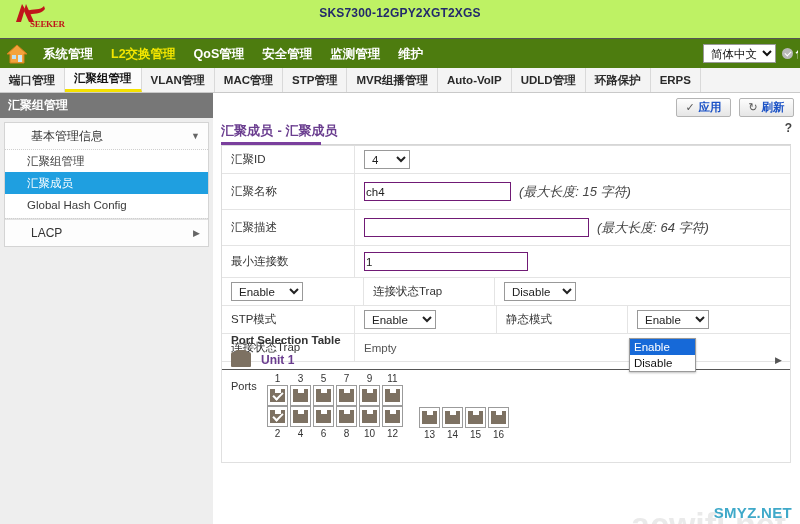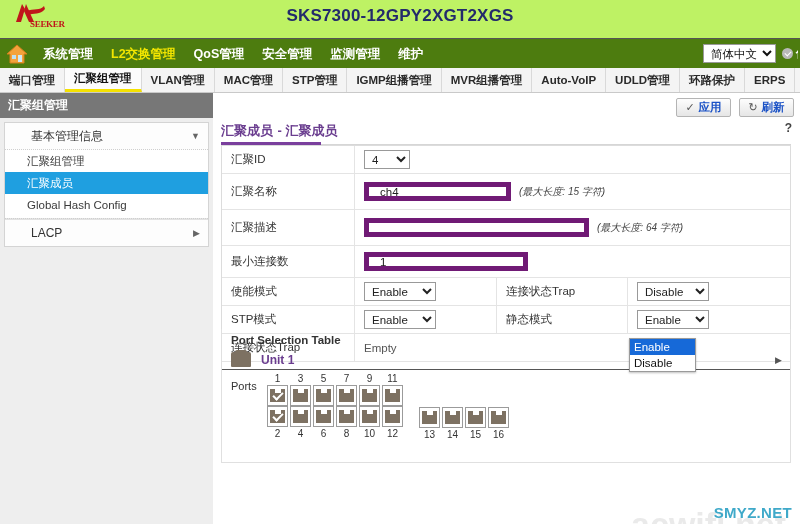--- a/index.html
+++ b/index.html
@@ -22,21 +22,21 @@
   }
   .logo-mark { position: absolute; left: 8px; top: 0px; }
   .logo-text {
     position: absolute; left: 24px; top: 17px;
     font-size: 9px; font-weight: bold; color: #c0161b;
     letter-spacing: -0.3px; font-family: "Liberation Serif", serif;
   }
   .model-title {
     position: absolute; left: 0; top: 6px; width: 800px;
     text-align: center;
-    font-size: 17px; font-weight: bold; color: #232a6b;
+    font-size: 12px; font-weight: bold; color: #232a6b;
     letter-spacing: 0.2px;
   }
 
   
   .mainmenu {
     position: absolute; top: 38px; left: 0; width: 800px; height: 30px;
     background: #4d7c0f;
     border-top: 1px solid #555;
     display: flex; align-items: center;
   }
@@ -160,29 +160,29 @@
     border-left: 1px solid #dcdcdc; border-right: 1px solid #dcdcdc;
     border-top: 1px solid #dcdcdc;
   }
   .frow { display: flex; border-bottom: 1px solid #e4e4e4; min-height: 28px; align-items: center; }
   .fl {
     width: 133px; flex: 0 0 133px; font-size: 11.5px; color: #333;
     padding-left: 9px; align-self: stretch; display: flex; align-items: center;
     border-right: 1px solid #e4e4e4;
   }
   .fv { padding-left: 9px; display: flex; align-items: center; gap: 8px; flex: 1; }
-  .hint { font-style: italic; font-size: 10px; color: #444; }
+  .hint { font-style: italic; font-size: 13px; color: #444; }
 
   select.ui {
     height: 19px; font-size: 11.5px; border: 1px solid #999; background: #fff;
     font-family: "Liberation Sans", sans-serif; color: #222; padding-left: 3px;
   }
   input.ui {
-    height: 19px; font-size: 11.5px; border: 5px solid #701a75; background: #fff;
-    font-family: "Liberation Sans", sans-serif; color: #222; padding-left: 11px;
+    height: 19px; font-size: 11.5px; border: 1px solid #701a75; background: #fff;
+    font-family: "Liberation Sans", sans-serif; color: #222; padding-left: 1px;
   }
   .empty-txt { font-size: 11.5px; color: #555; }
 
   
   .dd-open {
     position: absolute; left: 629px; top: 338px; width: 67px;
     border: 1px solid #9a9a9a; background: #fff; z-index: 40;
     box-shadow: 0 1px 2px rgba(0,0,0,0.25);
   }
   .dd-open div {
@@ -286,21 +286,20 @@
       </div>
     </div>
   </div>
 
   <div class="subtabs">
     <div class="st">端口管理</div>
     <div class="st active">汇聚组管理</div>
     <div class="st">VLAN管理</div>
     <div class="st">MAC管理</div>
     <div class="st">STP管理</div>
-    <div class="st">IGMP组播管理</div>
     <div class="st">MVR组播管理</div>
     <div class="st">Auto-VoIP</div>
     <div class="st">UDLD管理</div>
     <div class="st">环路保护</div>
     <div class="st">ERPS</div>
   </div>
 
   <div class="sidebar">
     <div class="sb-title">汇聚组管理</div>
     <div class="sb-panel">
@@ -374,21 +373,20 @@
       </div>
 
       <div class="frow" style="min-height:32px">
         <div class="fl">最小连接数</div>
         <div class="fv">
           <input class="ui" style="width: 164px;" value="1">
         </div>
       </div>
 
       <div class="frow">
-        <div class="fl">使能模式</div>
         <div class="fv" style="flex:0 0 141px">
           <select class="ui" style="width:72px">
             <option>Enable</option>
           </select>
         </div>
         <div class="fl" style="width:132px;flex:0 0 132px;border-left:1px solid #e4e4e4">连接状态Trap</div>
         <div class="fv">
           <select class="ui" style="width:72px">
             <option>Disable</option>
           </select>

